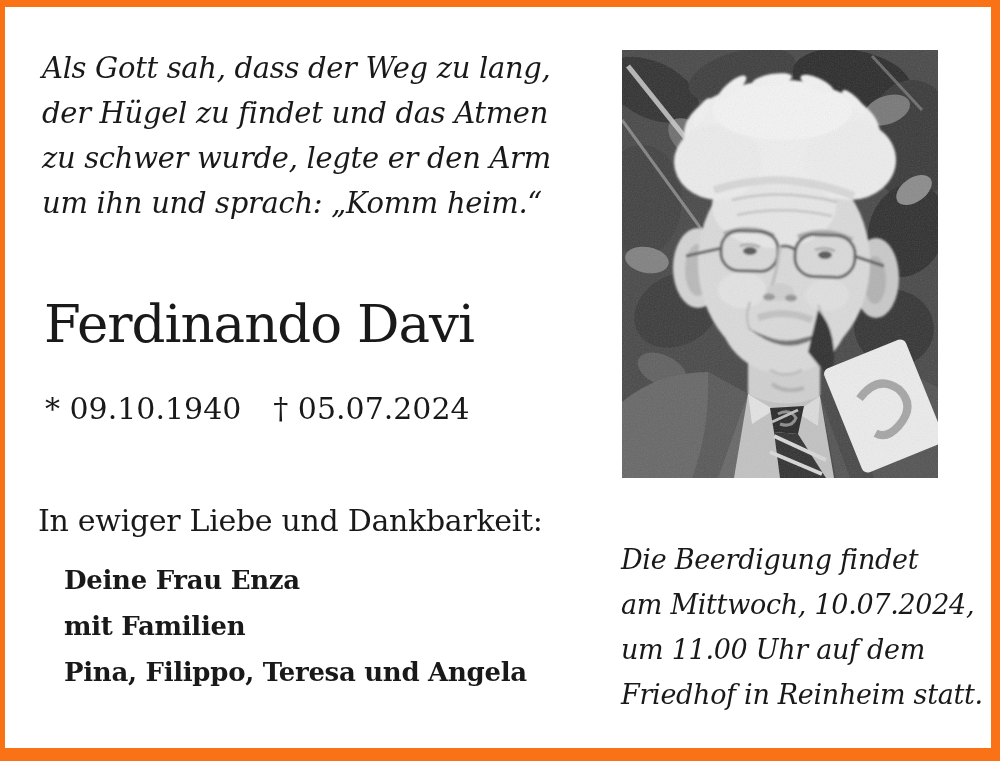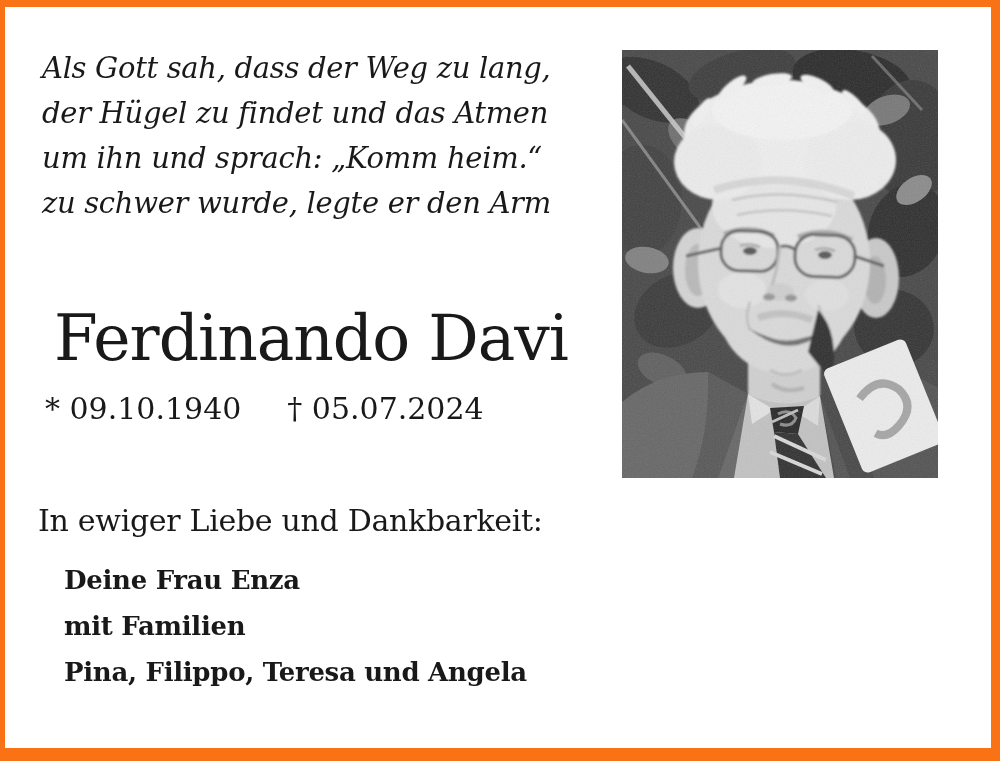--- a/index.html
+++ b/index.html
@@ -20,32 +20,32 @@
   .verse{
     left:42px;top:46px;
     font-style:italic;
     font-size:29px;line-height:45px;
     letter-spacing:-0.3px;
     white-space:nowrap;
   }
   .verse span{display:block;}
   .name{
     left:42px;top:294px;
-    font-size:63px;line-height:1.05;
+    font-size:53px;line-height:1.05;
     font-weight:400;
     letter-spacing:-1px;
-    margin:12px;
+    margin:2px;
     white-space:nowrap;
   }
   .dates{
     left:45px;top:391px;
     font-size:30px;line-height:1.2;
     white-space:nowrap;
   }
-  .dates .death{margin-left:46px;}
+  .dates .death{margin-left:32px;}
   .thanks{
     left:38px;top:503px;
     font-size:30px;line-height:1.2;
     letter-spacing:-0.3px;
     white-space:nowrap;
   }
   .family{
     left:42px;top:557px;
     font-size:26px;line-height:46px;
     font-weight:bold;
@@ -71,22 +71,22 @@
 </style>
 </head>
 <body>
 
 <div class="page">
   <div class="sheet"></div>
 
   <div class="abs verse">
     <span>Als Gott sah, dass der Weg zu lang,</span>
     <span>der Hügel zu findet und das Atmen</span>
+    <span>zu schwer wurde, legte er den Arm</span>
     <span>um ihn und sprach: „Komm heim.“</span>
-    <span>zu schwer wurde, legte er den Arm</span>
   </div>
 
   <h1 class="abs name">Ferdinando Davi</h1>
 
   <div class="abs dates">
     <span class="birth">* 09.10.1940</span><span class="death">† 05.07.2024</span>
   </div>
 
   <div class="abs thanks">In ewiger Liebe und Dankbarkeit:</div>
 
@@ -215,13 +215,19 @@
         <g transform="rotate(-22 262 356)">
           <rect x="218" y="300" width="88" height="112" rx="6" fill="#ececec"></rect>
           <path d="M242,340 q26,-16 40,6 q10,22 -14,34 q-16,8 -24,-2" fill="none" stroke="#a5a5a5" stroke-width="8"></path>
         </g>
       </g>
 
       <rect width="316" height="428" filter="url(#grain)"></rect>
     </svg>
   </div>
 
+  <div class="abs funeral">
+    <span>Die Beerdigung findet</span>
+    <span>am Mittwoch, 10.07.2024,</span>
+    <span>um 11.00 Uhr auf dem</span>
+    <span>Friedhof in Reinheim statt.</span>
+  </div>
 </div>
 
 </body></html>

